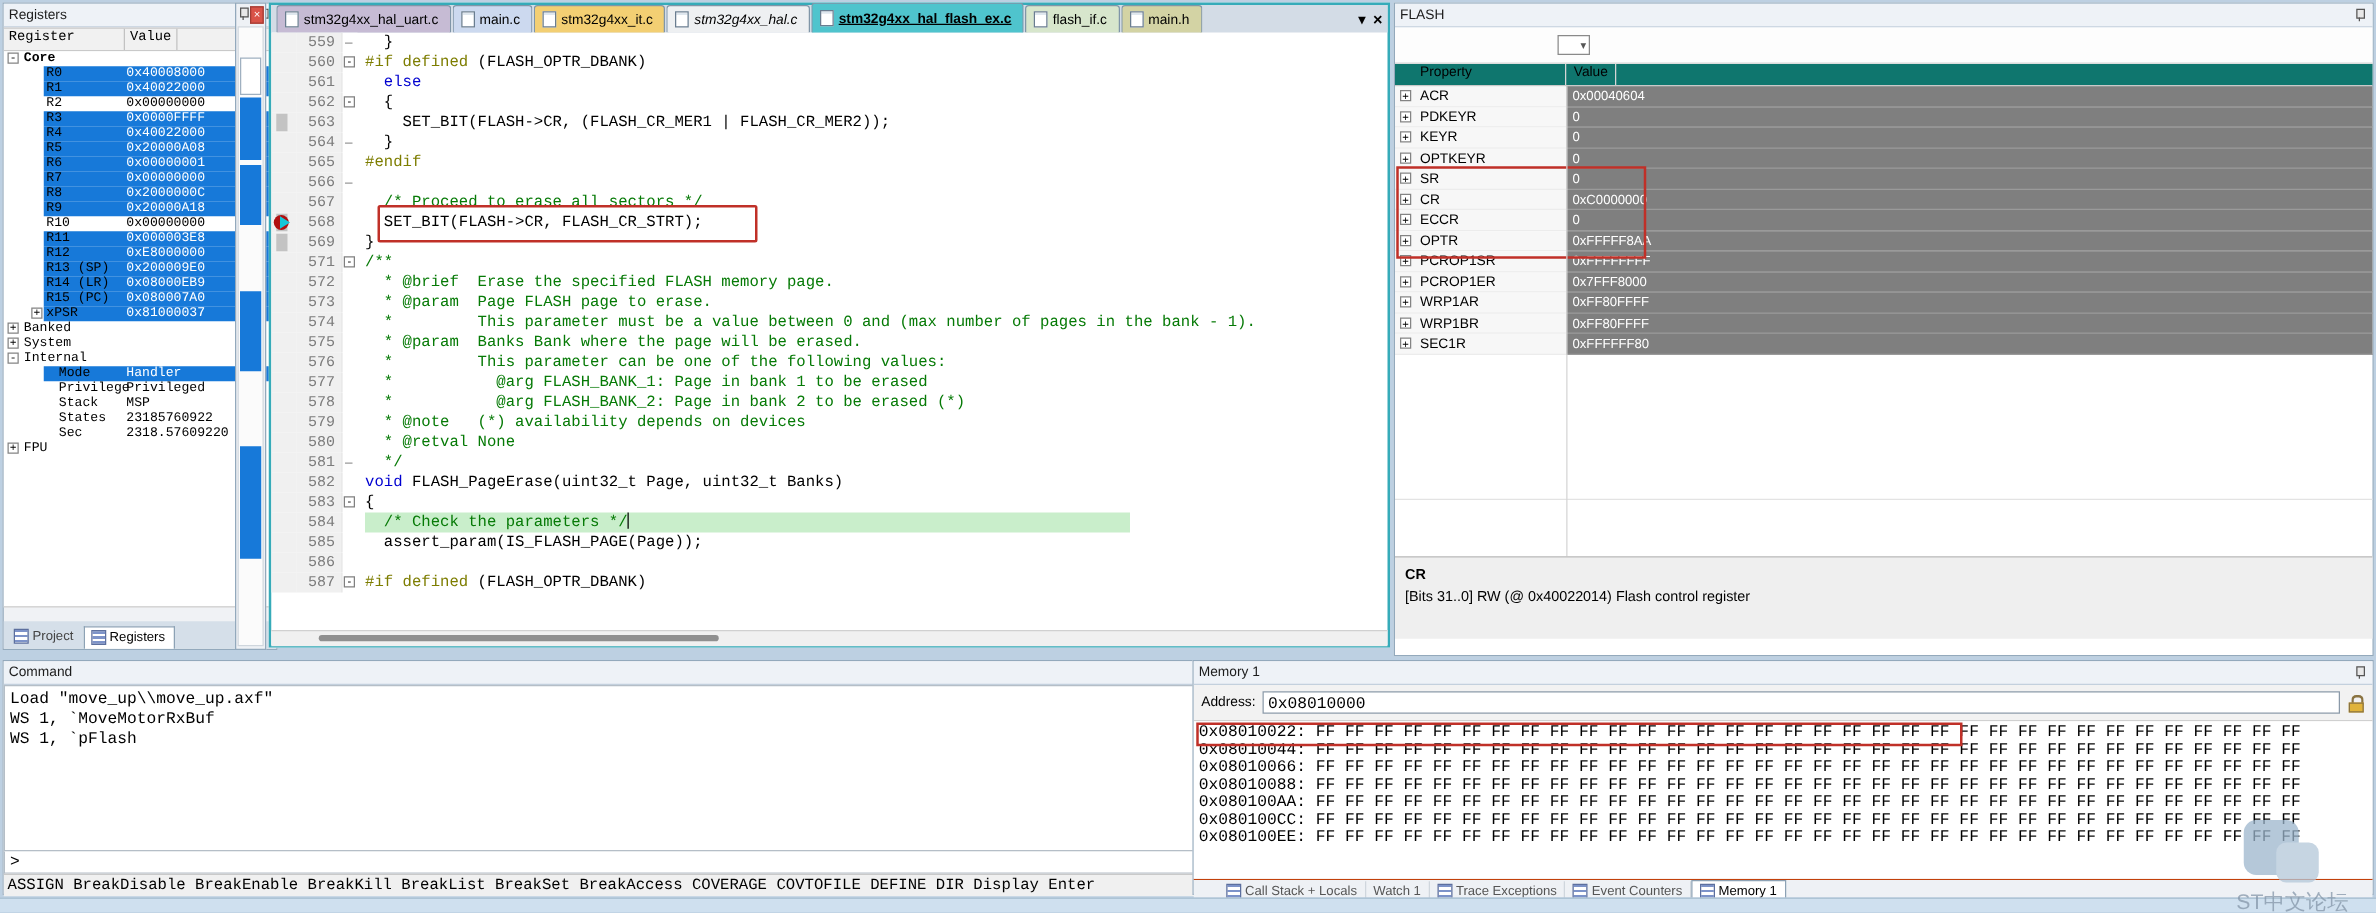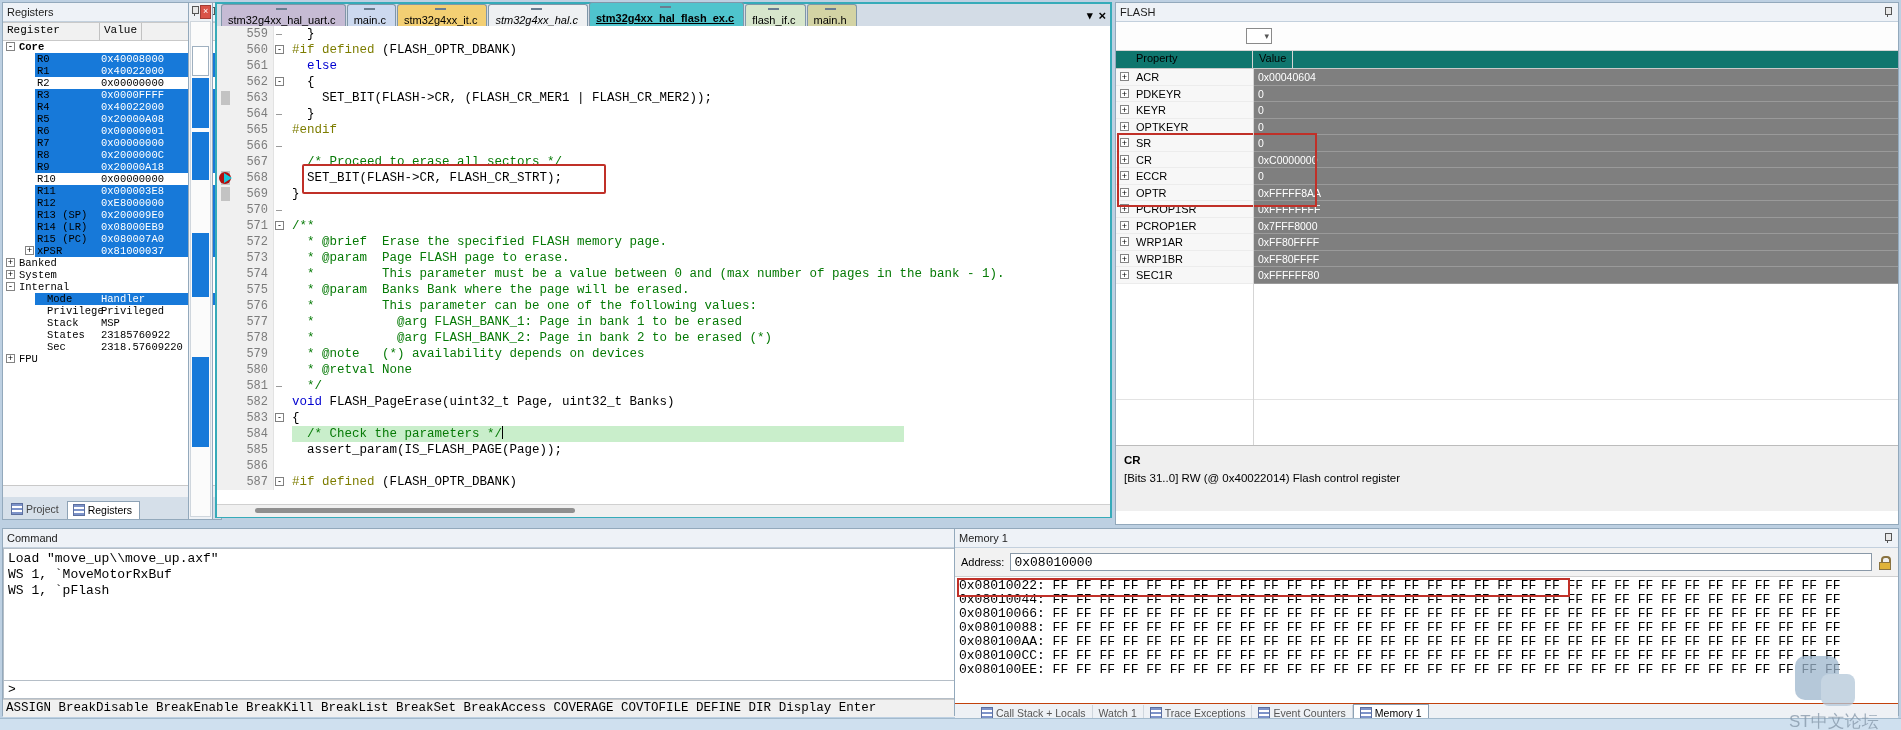--- a/index.html
+++ b/index.html
@@ -40,21 +40,21 @@
   
   #strip{left:188px;top:2px;width:25px;height:518px;background:#eef1f5;border:1px solid #93a9bc;box-sizing:border-box;}
   #strip .head{display:flex;gap:2px;padding:2px 1px;}
   #strip .body{position:relative;background:#fbfbfb;height:494px;margin:0 1px;border:1px solid #cfd6dd;}
   .blue-block{position:absolute;left:1px;right:1px;background:#1779d9;}
   .white-box{position:absolute;left:1px;right:1px;background:#fff;border:1px solid #9fb0c0;box-sizing:border-box;}
   
   #editor{left:215px;top:2px;width:897px;height:516px;border:2px solid #36abb9;background:#fff;}
   #editor-tabs{height:22px;background:#d3dce6;display:flex;align-items:flex-end;padding-left:4px;position:relative;}
   .ftab{display:flex;align-items:center;gap:4px;font-size:11px;padding:3px 9px 3px 6px;margin-right:1px;
-        border:1px solid #8096a8;border-bottom:none;border-radius:3px 3px 0 0;height:15px;white-space:nowrap;flex-direction:column;}
+        border:1px solid #8096a8;border-bottom:none;border-radius:3px 3px 0 0;height:15px;white-space:nowrap;}
   .ftab.active{font-weight:bold;text-decoration:underline;height:17px;}
   .doc-icon{width:9px;height:11px;background:#fff;border:1px solid #6a7d90;display:inline-block;
             box-shadow:inset 0 2px 0 #dfe7ee;}
   #tabbar-right{position:absolute;right:4px;top:4px;display:flex;gap:6px;align-items:center;font-size:11px;}
   #code-wrap{position:relative;height:478px;overflow:hidden;font-family:"Liberation Mono",monospace;font-size:12.5px;}
   .code-line{display:flex;height:16px;line-height:16px;}
   .cell-marks{width:20px;background:#f0f0f0;position:relative;flex:none;}
   .gmark{position:absolute;left:4px;top:1px;width:9px;height:14px;background:#c3c3c3;}
   .bp{position:absolute;left:2px;top:2px;width:12px;height:12px;background:#b01010;border-radius:50%;}
   .bp::after{content:"";position:absolute;left:5px;top:1px;border-left:8px solid #16c6d8;
@@ -409,28 +409,20 @@
           <div class="code-line">
             <span class="cell-marks">
               <span class="gmark"></span>
             </span>
             <span class="cell-num">569</span>
             <span class="cell-fold"></span>
             <span class="cell-code"><span class="tk-p">}</span></span>
           </div>
           <div class="code-line">
             <span class="cell-marks"></span>
-            <span class="cell-num">570</span>
-            <span class="cell-fold">
-              <span class="folddash"></span>
-            </span>
-            <span class="cell-code"></span>
-          </div>
-          <div class="code-line">
-            <span class="cell-marks"></span>
             <span class="cell-num">571</span>
             <span class="cell-fold">
               <span class="foldbox">-</span>
             </span>
             <span class="cell-code"><span class="tk-c">/**</span></span>
           </div>
           <div class="code-line">
             <span class="cell-marks"></span>
             <span class="cell-num">572</span>
             <span class="cell-fold"></span>

